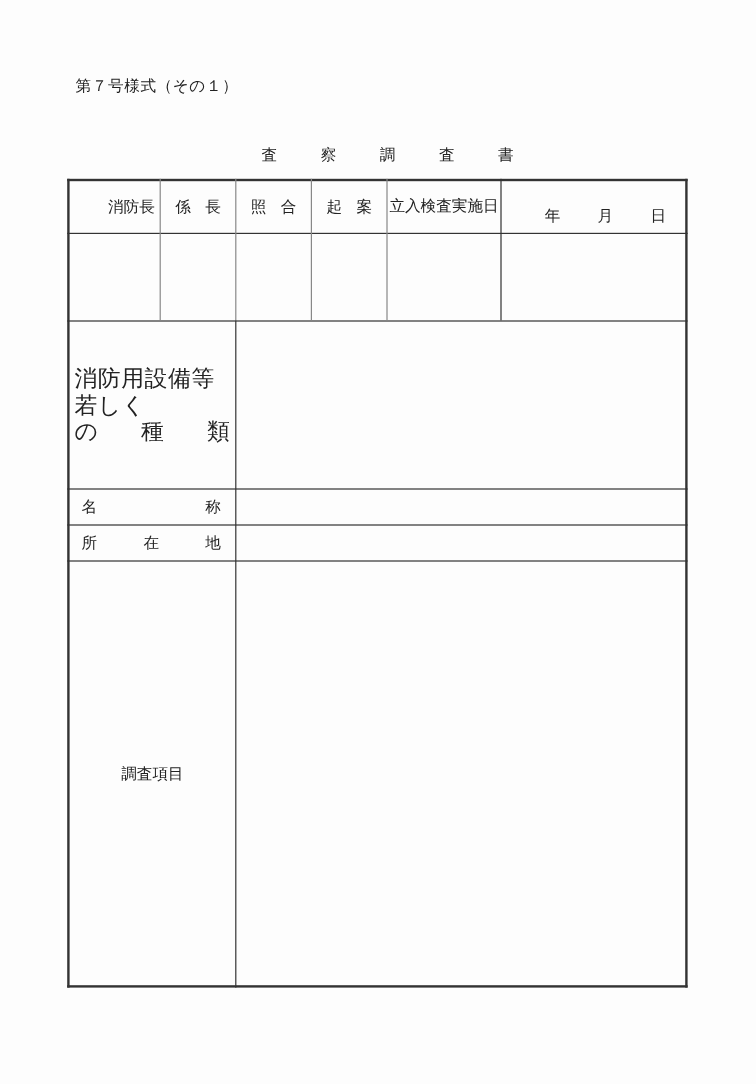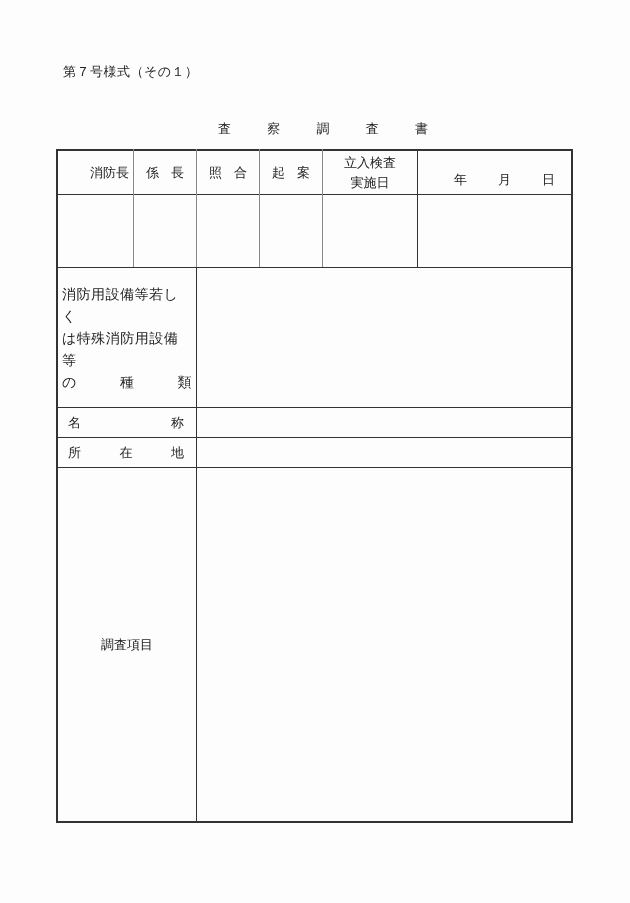--- a/index.html
+++ b/index.html
@@ -5,23 +5,23 @@
   html, body { margin:0; padding:0; background:#fdfdfd; }
   body { width:630px; height:903px; position:relative; overflow:hidden;
          font-family:"DejaVu Serif","Liberation Serif",serif; color:#222; }
   .form-label { position:absolute; left:63px; top:63px; font-size:13px; letter-spacing:0.5px; }
   .doc-title { position:absolute; left:218px; top:120px; width:210px; display:flex; justify-content:space-between; font-size:13px; }
   .grid { position:absolute; left:56px; top:149px; width:517px; height:674px; }
   .line { position:absolute; background:#333; }
   .thin { background:#888; }
   .cell { position:absolute; display:flex; align-items:center; justify-content:center; font-size:13px; box-sizing:border-box; }
   .spread { justify-content:space-between; padding:0 12px 0 10px; }
-  .kind { flex-direction:column; align-items:stretch; justify-content:center; padding:0 4px; line-height:22px; font-size:14px; letter-spacing:0.5px; }
+  .kind { flex-direction:column; align-items:stretch; justify-content:center; padding:0 4px; line-height:22px; font-size:19px; letter-spacing:0.5px; }
   .kind .last { display:flex; justify-content:space-between; }
-  .twoline { flex-direction:column; line-height:20px; }
+  .twoline { flex-direction:row; line-height:20px; }
   .date { justify-content:space-between; padding:0 16px 0 36px; padding-top:14px; }
 </style>
 </head>
 <body>
 
 <div class="form-label">第７号様式（その１）</div>
 
 <div class="doc-title">
   <span>査</span>
   <span>察</span>
@@ -75,21 +75,20 @@
   </div>
 
   <div class="cell" style="left:2px;top:46px;width:75px;height:72px;"></div>
   <div class="cell" style="left:78px;top:46px;width:62px;height:72px;"></div>
   <div class="cell" style="left:141px;top:46px;width:62px;height:72px;"></div>
   <div class="cell" style="left:204px;top:46px;width:62px;height:72px;"></div>
   <div class="cell" style="left:362px;top:46px;width:153px;height:72px;"></div>
 
   <div class="cell kind" style="left:2px;top:119px;width:138px;height:139px;">
     <span>消防用設備等若しく</span>
-    <span>は特殊消防用設備等</span>
     <span class="last">
       <span>の</span>
       <span>種</span>
       <span>類</span>
     </span>
   </div>
   <div class="cell" style="left:141px;top:119px;width:374px;height:139px;"></div>
 
   <div class="cell spread" style="left:2px;top:259px;width:138px;height:29px;">
     <span>名</span>

